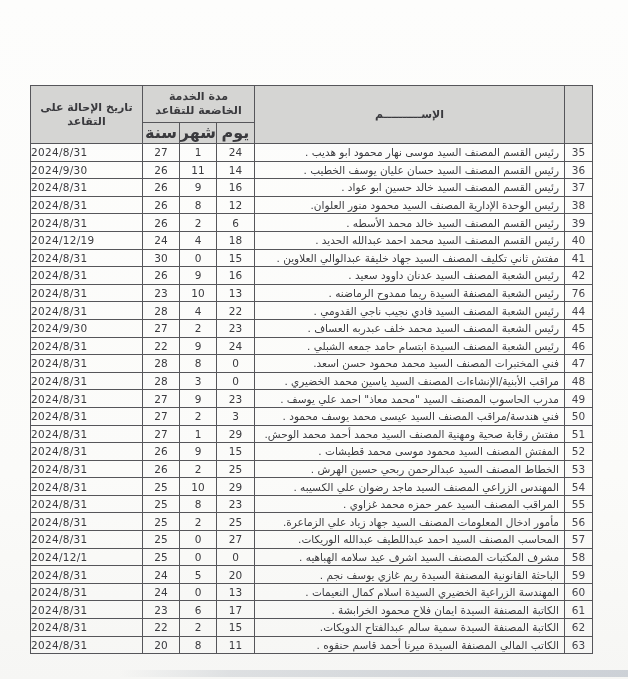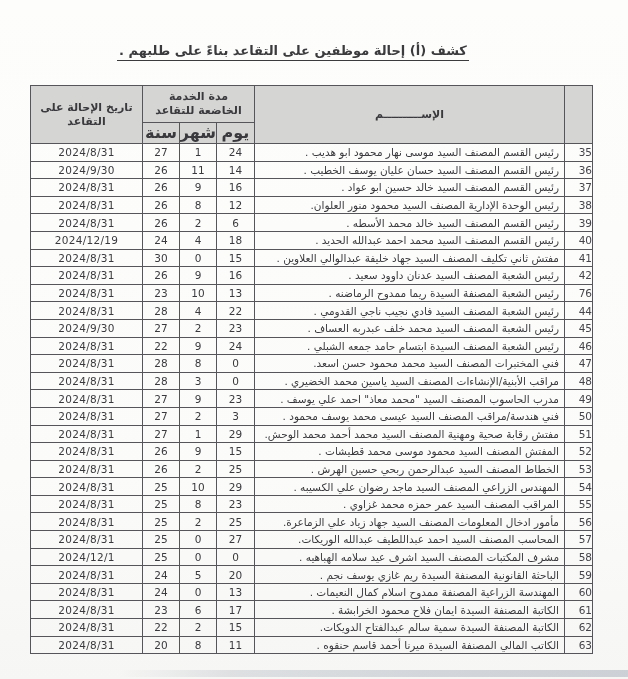--- a/index.html
+++ b/index.html
@@ -38,38 +38,35 @@
   }
   .tbl thead th{
     background:#d5d5d3;
     font-weight:bold;font-size:11px;line-height:1.25;
     text-align:center;vertical-align:middle;
   }
   .tbl thead tr.main-h th{height:36px;}
   .tbl thead tr.sub-h th{height:17px;font-size:16px;}
   .svc-line{display:block;}
   .tbl tbody td{height:16.6px;font-size:10.5px;vertical-align:middle;}
-  td.no{ text-align:right;direction:ltr;font-size:10.5px;color:#44444a;margin-top:32px;}
+  td.no{ text-align:center;direction:ltr;font-size:10.5px;color:#44444a;margin-top:32px;}
   td.name{padding-right:5px;padding-left:1px;}
   td.days,td.months,td.years{text-align:center;direction:ltr;}
-  td.date{text-align:center;direction:ltr;font-size:10.5px;letter-spacing:.3px;margin-left:48px;}
+  td.date{text-align:left;direction:ltr;font-size:10.5px;letter-spacing:.3px;margin-left:48px;}
   .scan-shadow{
     position:absolute;left:118px;right:0;bottom:2px;height:7px;
     border-radius:5px 0 0 5px;
     background:linear-gradient(90deg,rgba(182,188,196,0) 0%,rgba(182,188,196,.38) 22%,rgba(176,183,193,.5) 60%,rgba(170,178,190,.55) 100%);
   }
 </style>
 </head>
 <body>
 
 <div class="page">
 
-  <div class="title-wrap">
-    <span class="doc-title">كشف (أ) إحالة موظفين على التقاعد بناءً على طلبهم .</span>
-  </div>
 
   <table class="tbl" dir="rtl">
     <colgroup>
       <col style="width:28px">
       <col style="width:310px">
       <col style="width:38px">
       <col style="width:37px">
       <col style="width:37px">
       <col style="width:112px">
     </colgroup>
@@ -285,21 +282,21 @@
         <tr>
           <td class="no">59</td>
           <td class="name">الباحثة القانونية المصنفة السيدة ريم غازي يوسف نجم .</td>
           <td class="days">20</td>
           <td class="months">5</td>
           <td class="years">24</td>
           <td class="date">2024/8/31</td>
         </tr>
         <tr>
           <td class="no">60</td>
-          <td class="name">المهندسة الزراعية المصنفة ممدوح اسلام كمال النعيمات .</td>
+          <td class="name">المهندسة الزراعية الخضيري السيدة اسلام كمال النعيمات .</td>
           <td class="days">13</td>
           <td class="months">0</td>
           <td class="years">24</td>
           <td class="date">2024/8/31</td>
         </tr>
         <tr>
           <td class="no">61</td>
           <td class="name">الكاتبة المصنفة السيدة ايمان فلاح محمود الخرابشة .</td>
           <td class="days">17</td>
           <td class="months">6</td>

